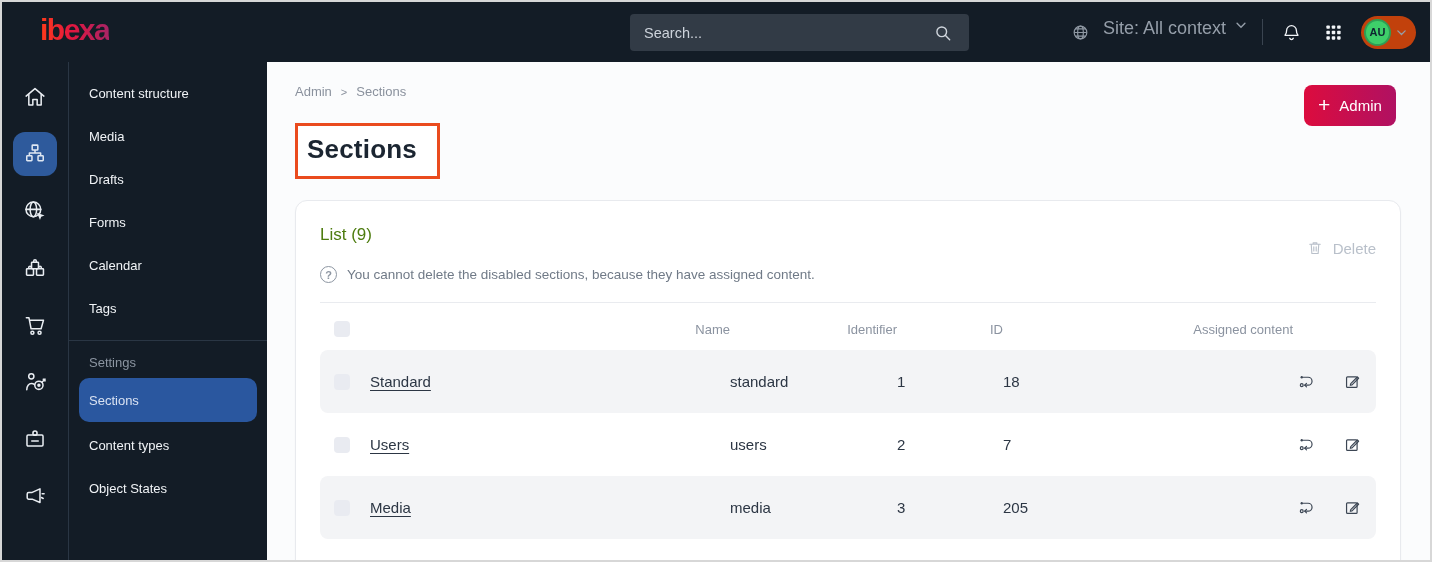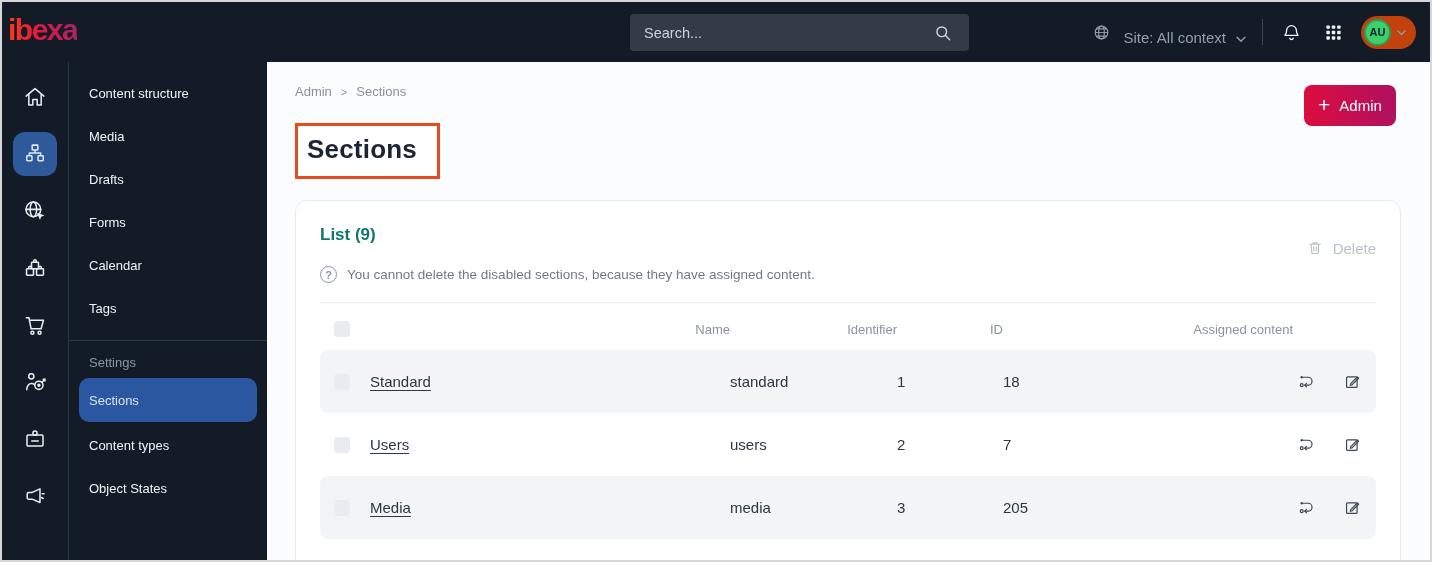--- a/index.html
+++ b/index.html
@@ -2,29 +2,29 @@
 <html><head>
 <meta charset="utf-8">
 <style>
   * { margin:0; padding:0; box-sizing:border-box; }
   html,body { width:1432px; height:562px; }
   body { font-family:"Liberation Sans","DejaVu Sans",sans-serif; background:#fff; }
   .page { width:1432px; height:562px; border:2px solid #d7d7d7; overflow:hidden; display:flex; flex-direction:column; background:#fff; }
 
   
   .topbar { height:60px; background:#131c26; display:flex; align-items:center; position:relative; flex:0 0 60px; }
-  .logo { margin-left:6px; font-size:30px; font-weight:800; letter-spacing:-1.5px;
+  .logo { margin-left:38px; font-size:30px; font-weight:800; letter-spacing:-1.5px;
           background:linear-gradient(90deg,#ff3b1a 0%,#e3173f 45%,#a82465 100%);
           -webkit-background-clip:text; background-clip:text; color:transparent; line-height:1; padding-bottom:4px; }
   .searchbox { position:absolute; left:628px; top:12px; width:339px; height:37px; background:#323b46; border-radius:4px;
                display:flex; align-items:center; padding:0 12px 0 14px; }
   .searchbox input { flex:1; background:transparent; border:none; outline:none; color:#e7ebf0; font-size:14.5px; font-family:inherit; }
   .searchbox input::placeholder { color:#cdd3db; opacity:1; }
   .topbar-right { position:absolute; right:14px; top:0; height:60px; display:flex; align-items:center; gap:14px; }
-  .site-switcher { display:flex; align-items:flex-end; gap:8px; color:#959ea9; font-size:15px; cursor:pointer; }
+  .site-switcher { display:flex; align-items:flex-start; gap:8px; color:#959ea9; font-size:18px; cursor:pointer; }
   .tb-divider { width:1px; height:26px; background:#3a4450; }
   .tb-icon { display:flex; align-items:center; justify-content:center; width:28px; height:28px; }
   .avatar-pill { display:flex; align-items:center; gap:4px; background:#c2410c; border-radius:17px; padding:3px 8px 3px 3px; }
   .avatar { width:27px; height:27px; border-radius:50%; background:#3ecf6a; border:2px solid #2f9e55; color:#0e2330;
             font-size:11px; font-weight:700; display:flex; align-items:center; justify-content:center; }
 
   
   .app { flex:1; display:flex; min-height:0; }
 
   
@@ -48,21 +48,21 @@
                 background:linear-gradient(90deg,#dc0c3e 0%,#b01162 100%); color:#fff; font-size:15px; font-family:inherit;
                 display:flex; align-items:center; justify-content:center; gap:9px; }
   .create-plus { font-size:21px; font-weight:300; line-height:1; margin-top:-2px; }
   .title-wrap { margin-top:24px; }
   .title-box { display:inline-block; border:3px solid #ea4b1e; padding:8px 20px 11px 9px; background:#fff; }
   .page-title { font-size:26px; font-weight:700; color:#1b2531; letter-spacing:.2px; }
 
   
   .card { margin-top:21px; width:1106px; background:#fff; border:1px solid #e8eaee; border-radius:12px; padding:24px 24px 0 24px; height:480px; box-shadow:0 1px 2px rgba(20,30,45,.03); }
   .card-head { display:flex; justify-content:space-between; align-items:flex-start; }
-  .list-title { font-size:17px; font-weight:700; color:#0f766e; }
+  .list-title { font-size:17px; font-weight:400; color:#4d7c0f; }
   .delete-btn { display:flex; align-items:center; gap:9px; color:#b9c0ca; font-size:15px; background:none; border:none; font-family:inherit; margin-top:14px; cursor:default; }
   .help-row { display:flex; align-items:center; gap:10px; margin-top:9px; color:#707a87; font-size:13.5px; }
   .help-icon { width:17px; height:17px; border:1.4px solid #8d96a2; border-radius:50%; color:#8d96a2; font-size:11px; display:flex; align-items:center; justify-content:center; font-weight:700; }
   .card-divider { border-top:1px solid #e9ebef; margin-top:19px; }
 
   
   .tbl-header, .tbl-row { display:grid; grid-template-columns:16px 380px 167px 106px 290px 1fr; align-items:center; padding:0 14px; }
   .tbl-header { height:26px; margin-top:13px; color:#8b93a0; font-size:13px; margin-bottom:8px;text-align:right; }
   .tbl-row { height:63px; font-size:15px; color:#2c3644; }
   .tbl-row.shade { background:#f3f4f6; border-radius:8px; }

